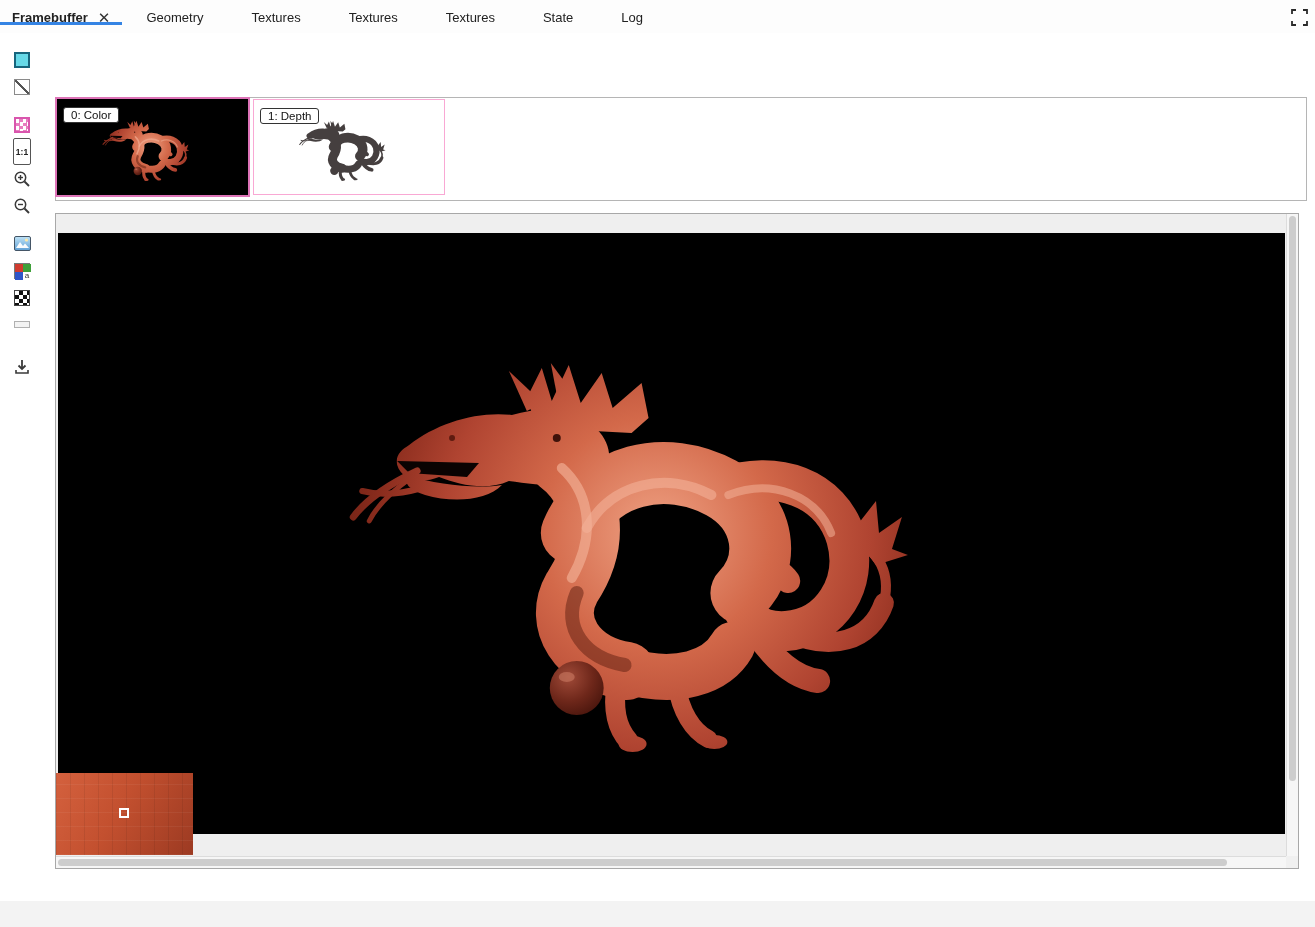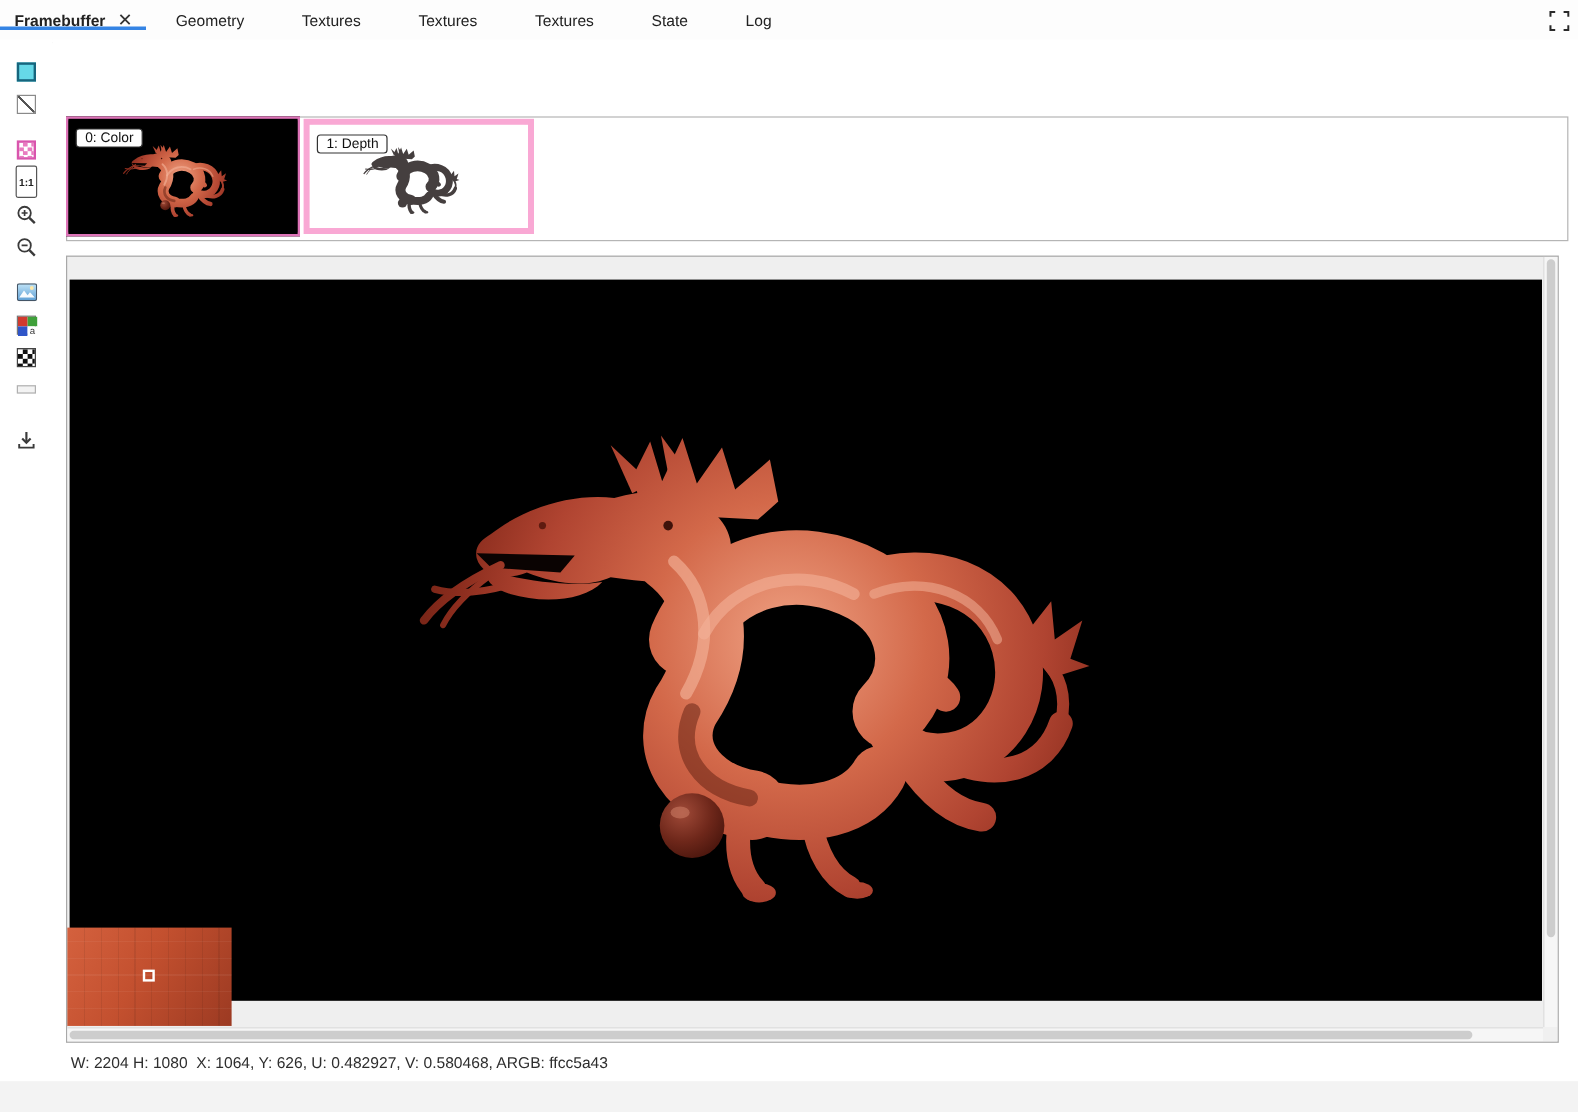--- a/index.html
+++ b/index.html
@@ -85,21 +85,21 @@
     background:linear-gradient(#fdfdfd,#f1f1f1);
   }
 
   
   .attachments {
     position:absolute; left:11px; right:8px; top:64px; height:104px;
     border:1px solid #b5b5b5; background:#ffffff;
   }
   .thumb { position:absolute; top:1px; height:96px; width:192px; }
   .thumb.selected { left:-1px; top:-1px; height:100px; width:195px; border:2px solid #de74b8; background:#000; }
-  .thumb.depth { left:197px; border:5px solid #f9a8d4; background:#fff; }
+  .thumb.depth { left:197px; border:1px solid #f9a8d4; background:#fff; }
   .thumb svg { display:block; width:100%; height:100%; }
   .badge {
     position:absolute; top:8px; left:6px; z-index:2;
     background:#fff; border:1px solid #333; border-radius:3px;
     padding:1px 7px; font-size:11.5px; color:#111; white-space:nowrap;
   }
 
   
   .viewer {
     position:absolute; left:11px; right:16px; top:180px; height:656px;
@@ -353,19 +353,16 @@
 
     <div class="vscroll">
         <div class="sthumb"></div>
       </div>
     <div class="hscroll">
         <div class="sthumb"></div>
       </div>
     <div class="scorner"></div>
   </div>
 
-  <div class="statusbar">
-    <span>W: 2204 H: 1080  X: 1064, Y: 626, U: 0.482927, V: 0.580468, ARGB: ffcc5a43</span>
-  </div>
 
 </main>
 
 <div class="footer-strip"></div>
 
 </body></html>

